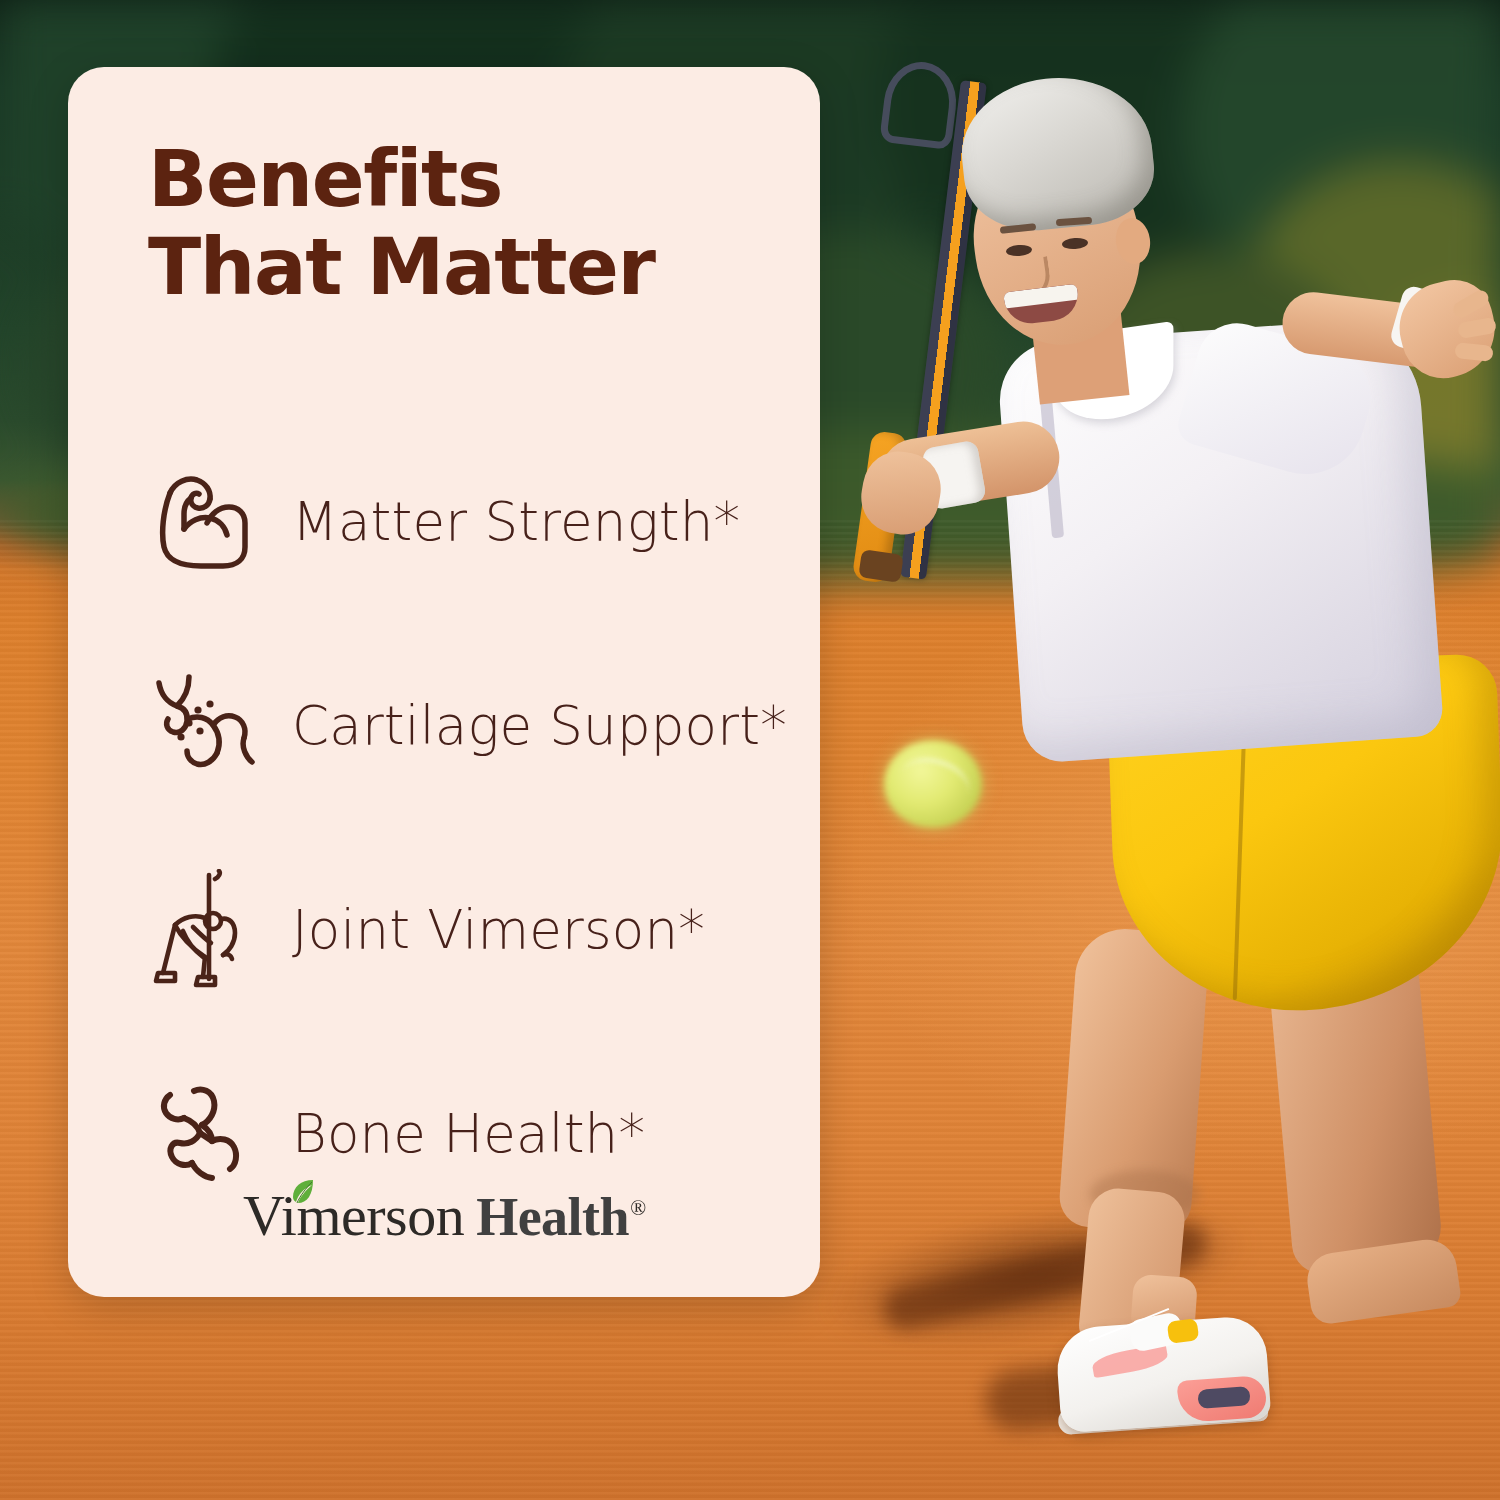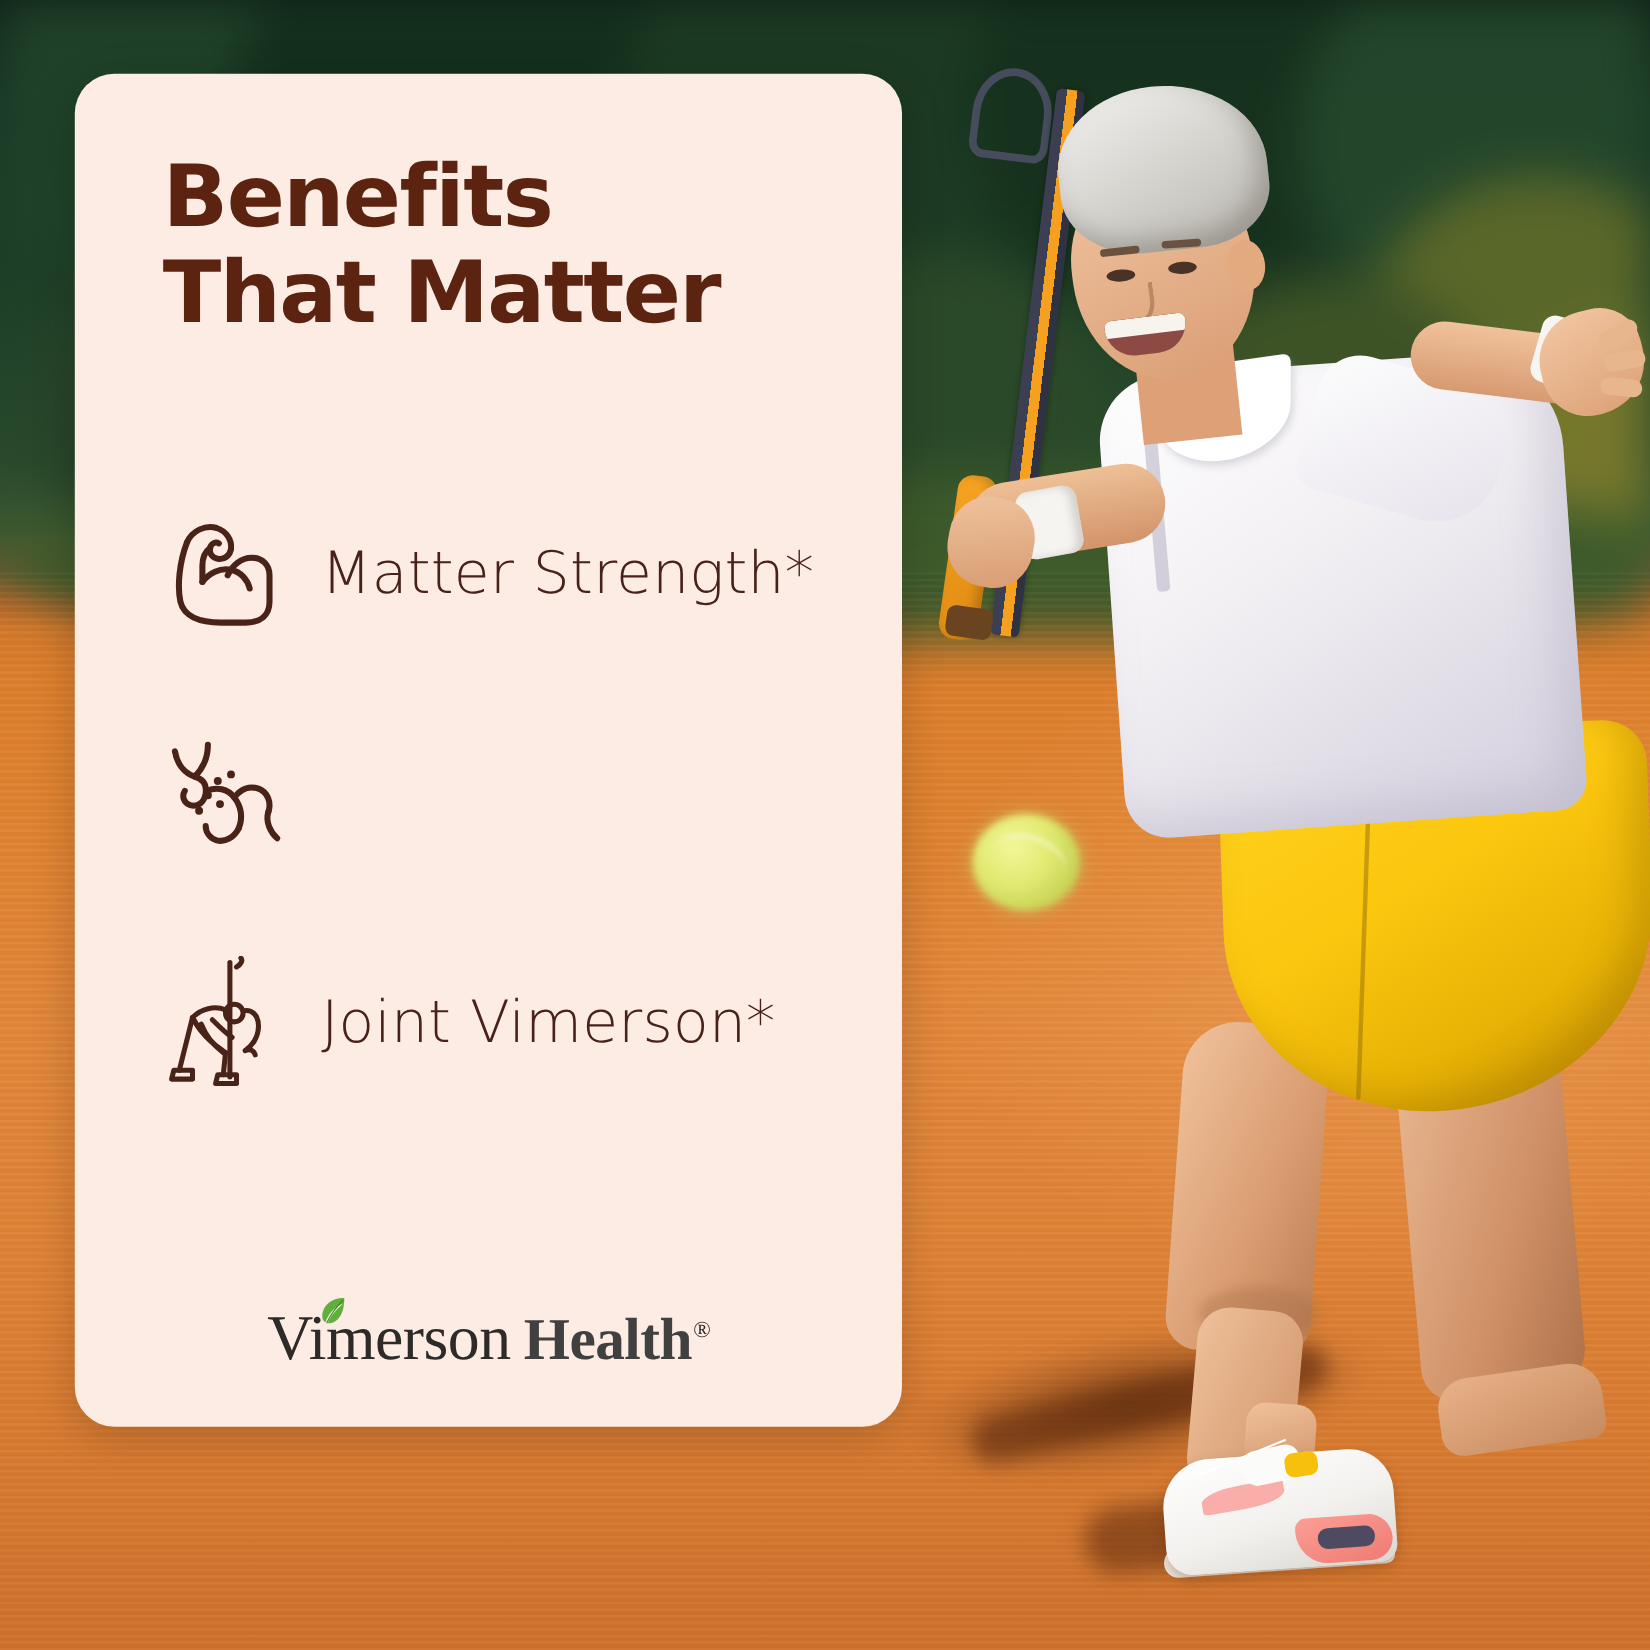--- a/index.html
+++ b/index.html
@@ -667,20 +667,21 @@
             <path d="M64 80 C60 88, 52 93, 44 91 C38 89, 34 84, 34 78"></path>
             <path d="M60 52 C66 44, 74 41, 82 44 C90 47, 94 56, 91 65"></path>
             <path d="M91 65 C88 74, 93 84, 99 89"></path>
             <circle cx="45" cy="37" r="3.6" fill="#4a2318" stroke="none"></circle>
             <circle cx="57" cy="31" r="3.6" fill="#4a2318" stroke="none"></circle>
             <circle cx="36" cy="50" r="3.6" fill="#4a2318" stroke="none"></circle>
             <circle cx="47" cy="58" r="3.6" fill="#4a2318" stroke="none"></circle>
             <circle cx="28" cy="64" r="3.6" fill="#4a2318" stroke="none"></circle>
           </svg>
         </span>
+        <span class="label">Cartilage Support*</span>
       </li>
 
       <li class="benefit">
         <span class="ico">
           <svg width="104" height="120" viewBox="0 0 104 120" fill="none" stroke="#4a2318" stroke-width="4.6" stroke-linecap="round" stroke-linejoin="round">
             <path d="M56 6 L56 110"></path>
             <path d="M62 10 C66 8, 68 4, 66 2"></path>
             <circle cx="60" cy="52" r="8"></circle>
             <path d="M68 50 C76 48, 82 54, 82 64 C82 74, 76 82, 70 86"></path>
             <path d="M70 86 C74 84, 78 86, 79 90"></path>
@@ -690,20 +691,35 @@
             <path d="M52 88 L50 108"></path>
             <path d="M5 104 L22 104 L22 112 L3 112 Z"></path>
             <path d="M45 108 L62 108 L62 116 L43 116 Z"></path>
             <path d="M40 58 C46 64, 52 70, 58 74"></path>
             <path d="M30 62 C34 72, 42 82, 50 88"></path>
           </svg>
         </span>
         <span class="label">Joint Vimerson*</span>
       </li>
 
+      <li class="benefit">
+        <span class="ico">
+          <svg width="102" height="104" viewBox="0 0 102 104" fill="none" stroke="#4a2318" stroke-width="6" stroke-linecap="round" stroke-linejoin="round">
+            <path d="M16 14 C10 18, 8 26, 12 32 C16 38, 24 40, 30 37"></path>
+            <path d="M30 37 C38 40, 44 46, 46 52"></path>
+            <path d="M46 52 C42 60, 34 64, 26 62 C18 60, 14 68, 18 76 C22 84, 32 86, 38 82"></path>
+            <path d="M38 82 C42 90, 50 96, 58 97"></path>
+            <path d="M40 10 C48 6, 58 10, 60 20 C62 30, 56 40, 48 44"></path>
+            <path d="M48 44 C54 48, 58 54, 58 60"></path>
+            <path d="M58 60 C66 56, 76 58, 80 66 C84 74, 82 84, 76 88"></path>
+            <path d="M46 52 L58 60"></path>
+          </svg>
+        </span>
+        <span class="label">Bone Health*</span>
+      </li>
 
     </ul>
 
     <div class="logo">
       <span class="logo-inner">
         <span class="leaf">
           <svg width="26" height="26" viewBox="0 0 26 26">
             <path d="M23 2 C11 2, 3 9, 3 19 C3 21, 4 23, 6 24 C8 17, 14 10, 22 7 C16 12, 10 19, 8 25 C17 25, 23 17, 23 2 Z" fill="#5faf3b"></path>
             <path d="M22 4 C16 10, 10 18, 7 25" stroke="#3e7f27" stroke-width="1" fill="none"></path>
           </svg>

